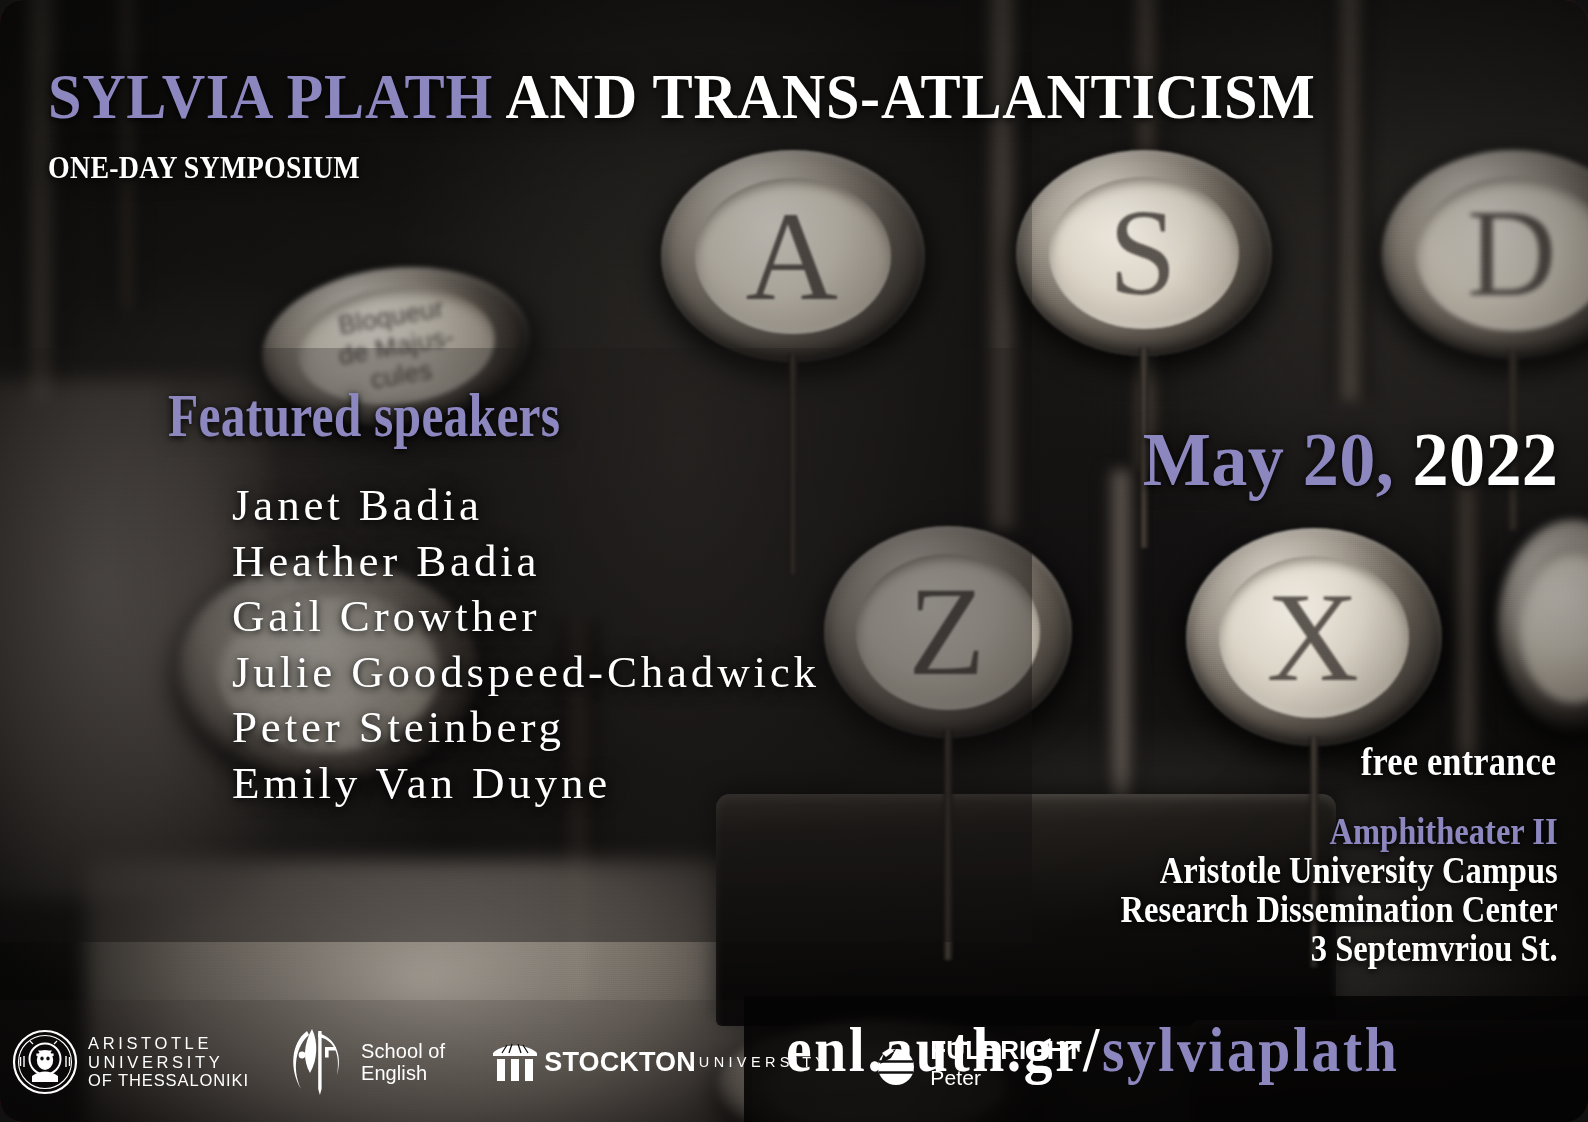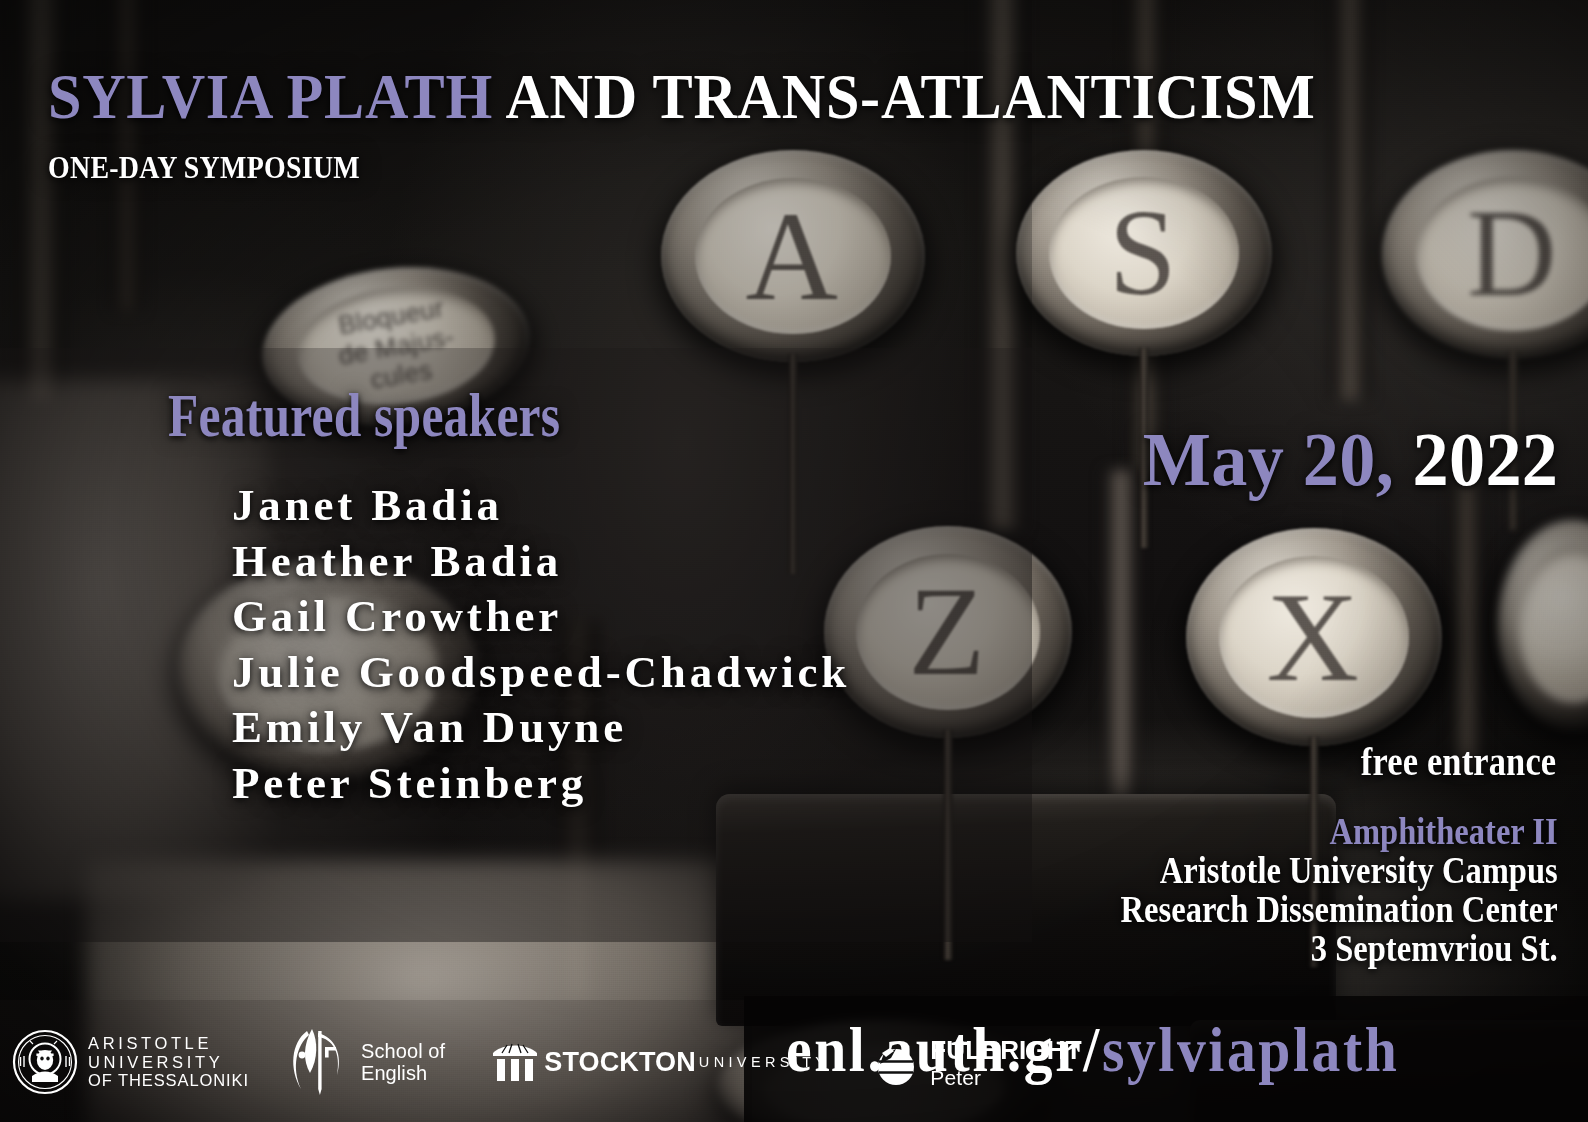--- a/index.html
+++ b/index.html
@@ -10,20 +10,21 @@
   }
 
   
   #poster{
     position:relative;
     width:1588px;
     height:1122px;
     overflow:hidden;
     background:#7f1d1d;
     user-select:none;
+    border-radius:23px;
   }
 
   
   .bg-layer{position:absolute;inset:0;}
 
   .bg-base{
     background:
       radial-gradient(ellipse 52% 40% at 72% 86%, rgba(150,142,132,.50) 0%, rgba(60,56,52,.10) 55%, rgba(0,0,0,0) 78%),
       radial-gradient(ellipse 30% 55% at 12% 58%, rgba(128,120,112,.42) 0%, rgba(40,38,36,.10) 62%, rgba(0,0,0,0) 85%),
       radial-gradient(ellipse 26% 70% at 43% 40%, rgba(108,101,94,.34) 0%, rgba(0,0,0,0) 76%),
@@ -179,21 +180,21 @@
   }
 
   #speakers{
     position:absolute;
     left:232px; top:478px;
     list-style:none;
     margin:0;padding:0;
   }
   #speakers li{
     font-family:"Liberation Serif", serif;
-    font-weight:bold;
+    font-weight:normal;
     font-size:45px;
     line-height:55.5px;
     letter-spacing:.085em;
     color:#fff;
     white-space:nowrap;
     text-shadow:0 2px 7px rgba(0,0,0,.85), 0 0 20px rgba(0,0,0,.6);
   }
 
   #date{
     position:absolute;
@@ -373,22 +374,22 @@
 
   <div id="subtitle" class="display shadowed white">ONE-DAY SYMPOSIUM</div>
 
   <div id="featured" class="display shadowed accent">Featured speakers</div>
 
   <ul id="speakers">
     <li>Janet Badia</li>
     <li>Heather Badia</li>
     <li>Gail Crowther</li>
     <li>Julie Goodspeed-Chadwick</li>
+    <li>Peter Steinberg</li>
     <li>Emily Van Duyne</li>
-    <li>Peter Steinberg</li>
   </ul>
 
   <div id="date" class="display shadowed"><span class="accent">May 20,</span><span class="white"> 2022</span></div>
 
   <div id="free-entrance" class="display shadowed white">free entrance</div>
 
   <div id="venue">
     <div class="accent">Amphitheater II</div>
     <div class="white">Aristotle University Campus</div>
     <div class="white">Research Dissemination Center</div>

